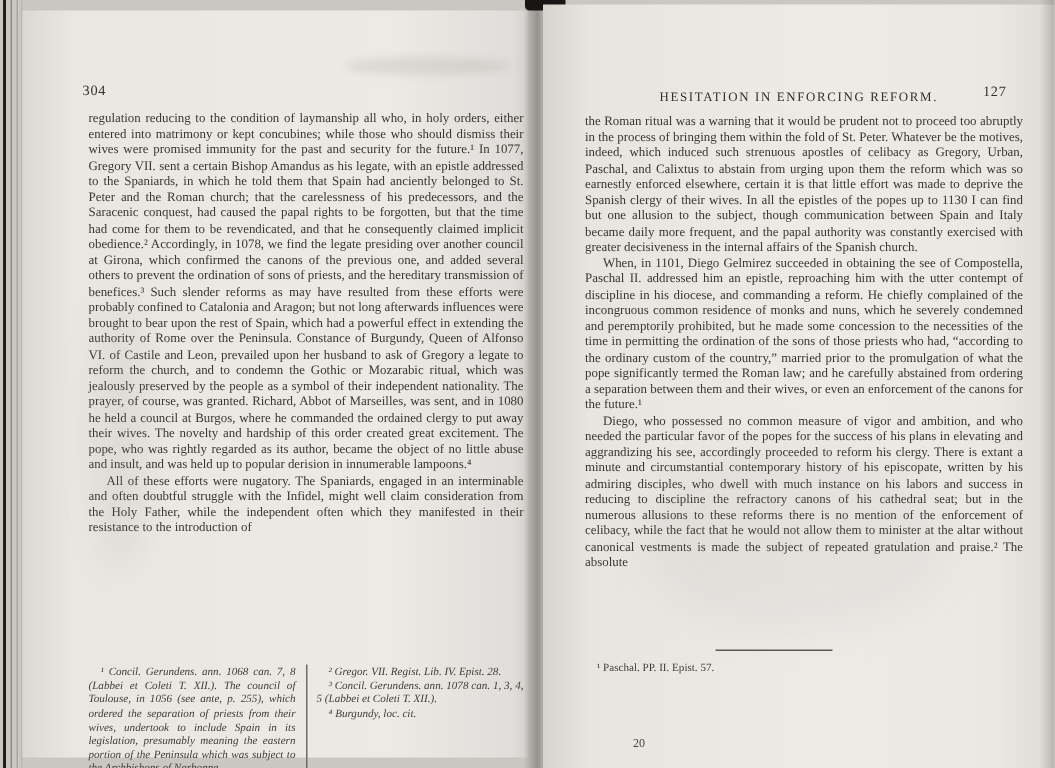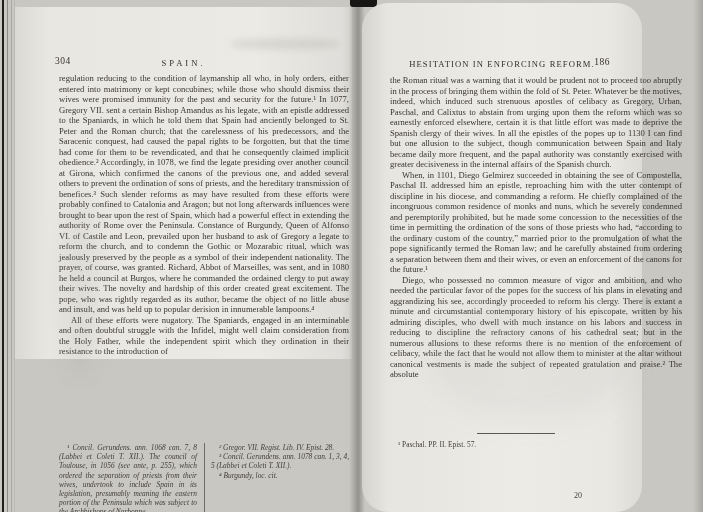--- a/index.html
+++ b/index.html
@@ -14,27 +14,26 @@
 
   
   .el { position:absolute; top:0; height:512px; }
   .el1 { left:2px; width:2px; background:#201e1b; }
   .el2 { left:7px; width:1px; background:#8d8b86; }
   .el3 { left:11px; width:1px; background:#aaa8a3; }
   .el4 { left:14px; width:1px; background:#bcbab5; }
 
   .page { position:absolute; }
   .page-left {
-    left:15px; top:7px; width:337px; height:352px;
+    left:15px; top:7px; width:337px; height:498px;
     background:linear-gradient(90deg,#dbd9d4 0%,#e9e7e2 10%,#eceae5 72%,#e0deda 97%,#d2d0cb 100%);
   }
   .page-right {
-    left:362px; top:3px; width:280px; height:509px;
+    left:362px; top:3px; width:341px; height:509px;
     background:linear-gradient(90deg,#d5d3ce 0%,#e7e5e0 9%,#edebe6 55%,#eae8e3 88%,#dddbd6 100%);
-    border-radius:26px;
   }
   .gutter {
     position:absolute; left:349px; top:0; width:16px; height:512px;
     background:linear-gradient(90deg,rgba(105,103,99,0) 0%,rgba(105,103,99,0.40) 42%,rgba(90,88,85,0.48) 58%,rgba(105,103,99,0) 100%);
   }
   .gutter-mark {
     position:absolute; left:350px; top:0; width:27px; height:7px;
     background:#17161​4; background-color:#171614; border-radius:0 0 4px 3px;
   }
   .right-edge {
@@ -62,66 +61,65 @@
   .footnotes { position:absolute; display:flex; font-size:7.4px; line-height:9.2px; color:#413d38; }
   .fn-left  { left:44px; top:436px; width:290px;font-style:italic; }
   .fn-right { left:28px; top:437px; width:296px;flex-direction:column; }
   .fn-col { width:50%; text-align:justify; }
   .fn-col-1 { padding-right:7px; }
   .fn-col-2 { border-left:1px solid #6e6c67; padding-left:6px; }
   .fn { text-indent:8px; }
 
   .fn-rule { position:absolute; top:430px; left:115px; width:78px; border-top:1px solid #5b5954; }
 
-  .signature-mark { position:absolute; top:488px; left:60px; width:160px; text-align:right; font-size:8px; color:#45413c; }
+  .signature-mark { position:absolute; top:488px; left:60px; width:160px; text-align:left; font-size:8px; color:#45413c; }
 
   .smudge { position:absolute; border-radius:50%; pointer-events:none; }
   .smudge1 { left:230px; top:38px; width:110px; height:12px; background:rgba(140,138,133,0.18); filter:blur(3px); }
   .smudge2 { left:430px; top:300px; width:200px; height:120px; background:rgba(150,148,143,0.10); filter:blur(14px); }
   .smudge3 { left:60px; top:200px; width:40px; height:180px; background:rgba(150,148,143,0.12); filter:blur(10px); }
 </style>
 </head>
 <body>
 
 <div class="scan">
 
   <div>
     <div class="el el1"></div>
     <div class="el el2"></div>
     <div class="el el3"></div>
     <div class="el el4"></div>
   </div>
 
   <div class="page page-left">
     <div class="folio folio-left">304</div>
-    <div class="running-head head-left">SPAIN.</div>
 
     <div class="body-text body-left">
       <p class="para">regulation reducing to the condition of laymanship all who, in holy orders, either entered into matrimony or kept concubines; while those who should dismiss their wives were promised immunity for the past and security for the future.¹ In 1077, Gregory VII. sent a certain Bishop Amandus as his legate, with an epistle addressed to the Spaniards, in which he told them that Spain had anciently belonged to St. Peter and the Roman church; that the carelessness of his predecessors, and the Saracenic conquest, had caused the papal rights to be forgotten, but that the time had come for them to be revendicated, and that he consequently claimed implicit obedience.² Accordingly, in 1078, we find the legate presiding over another council at Girona, which confirmed the canons of the previous one, and added several others to prevent the ordination of sons of priests, and the hereditary transmission of benefices.³ Such slender reforms as may have resulted from these efforts were probably confined to Catalonia and Aragon; but not long afterwards influences were brought to bear upon the rest of Spain, which had a powerful effect in extending the authority of Rome over the Peninsula. Constance of Burgundy, Queen of Alfonso VI. of Castile and Leon, prevailed upon her husband to ask of Gregory a legate to reform the church, and to condemn the Gothic or Mozarabic ritual, which was jealously preserved by the people as a symbol of their independent nationality. The prayer, of course, was granted. Richard, Abbot of Marseilles, was sent, and in 1080 he held a council at Burgos, where he commanded the ordained clergy to put away their wives. The novelty and hardship of this order created great excitement. The pope, who was rightly regarded as its author, became the object of no little abuse and insult, and was held up to popular derision in innumerable lampoons.⁴</p>
-      <p class="para indent">All of these efforts were nugatory. The Spaniards, engaged in an interminable and often doubtful struggle with the Infidel, might well claim consideration from the Holy Father, while the independent spirit which they ordination in their resistance to the introduction of</p>
+      <p class="para indent">All of these efforts were nugatory. The Spaniards, engaged in an interminable and often doubtful struggle with the Infidel, might well claim consideration from the Holy Father, while the independent often which they manifested in their resistance to the introduction of</p>
     </div>
 
     <div class="footnotes fn-left">
       <div class="fn-col fn-col-1">
         <p class="fn">¹ Concil. Gerundens. ann. 1068 can. 7, 8 (Labbei et Coleti T. XII.). The council of Toulouse, in 1056 (see ante, p. 255), which ordered the separation of priests from their wives, undertook to include Spain in its legislation, presumably meaning the eastern portion of the Peninsula which was subject to the Archbishops of Narbonne.</p>
       </div>
       <div class="fn-col fn-col-2">
         <p class="fn">² Gregor. VII. Regist. Lib. IV. Epist. 28.</p>
         <p class="fn">³ Concil. Gerundens. ann. 1078 can. 1, 3, 4, 5 (Labbei et Coleti T. XII.).</p>
         <p class="fn">⁴ Burgundy, loc. cit.</p>
       </div>
     </div>
   </div>
 
   <div class="gutter"></div>
   <div class="gutter-mark"></div>
 
   <div class="page page-right">
     <div class="running-head head-right">HESITATION IN ENFORCING REFORM.</div>
-    <div class="folio folio-right">186</div>
+    <div class="folio folio-right">127</div>
 
     <div class="body-text body-right">
       <p class="para">the Roman ritual was a warning that it would be prudent not to proceed too abruptly in the process of bringing them within the fold of St. Peter. Whatever be the motives, indeed, which induced such strenuous apostles of celibacy as Gregory, Urban, Paschal, and Calixtus to abstain from urging upon them the reform which was so earnestly enforced elsewhere, certain it is that little effort was made to deprive the Spanish clergy of their wives. In all the epistles of the popes up to 1130 I can find but one allusion to the subject, though communication between Spain and Italy became daily more frequent, and the papal authority was constantly exercised with greater decisiveness in the internal affairs of the Spanish church.</p>
       <p class="para indent">When, in 1101, Diego Gelmirez succeeded in obtaining the see of Compostella, Paschal II. addressed him an epistle, reproaching him with the utter contempt of discipline in his diocese, and commanding a reform. He chiefly complained of the incongruous common residence of monks and nuns, which he severely condemned and peremptorily prohibited, but he made some concession to the necessities of the time in permitting the ordination of the sons of those priests who had, “according to the ordinary custom of the country,” married prior to the promulgation of what the pope significantly termed the Roman law; and he carefully abstained from ordering a separation between them and their wives, or even an enforcement of the canons for the future.¹</p>
       <p class="para indent">Diego, who possessed no common measure of vigor and ambition, and who needed the particular favor of the popes for the success of his plans in elevating and aggrandizing his see, accordingly proceeded to reform his clergy. There is extant a minute and circumstantial contemporary history of his episcopate, written by his admiring disciples, who dwell with much instance on his labors and success in reducing to discipline the refractory canons of his cathedral seat; but in the numerous allusions to these reforms there is no mention of the enforcement of celibacy, while the fact that he would not allow them to minister at the altar without canonical vestments is made the subject of repeated gratulation and praise.² The absolute</p>
     </div>
 
     <div class="fn-rule"></div>
 
     <div class="footnotes fn-right">

